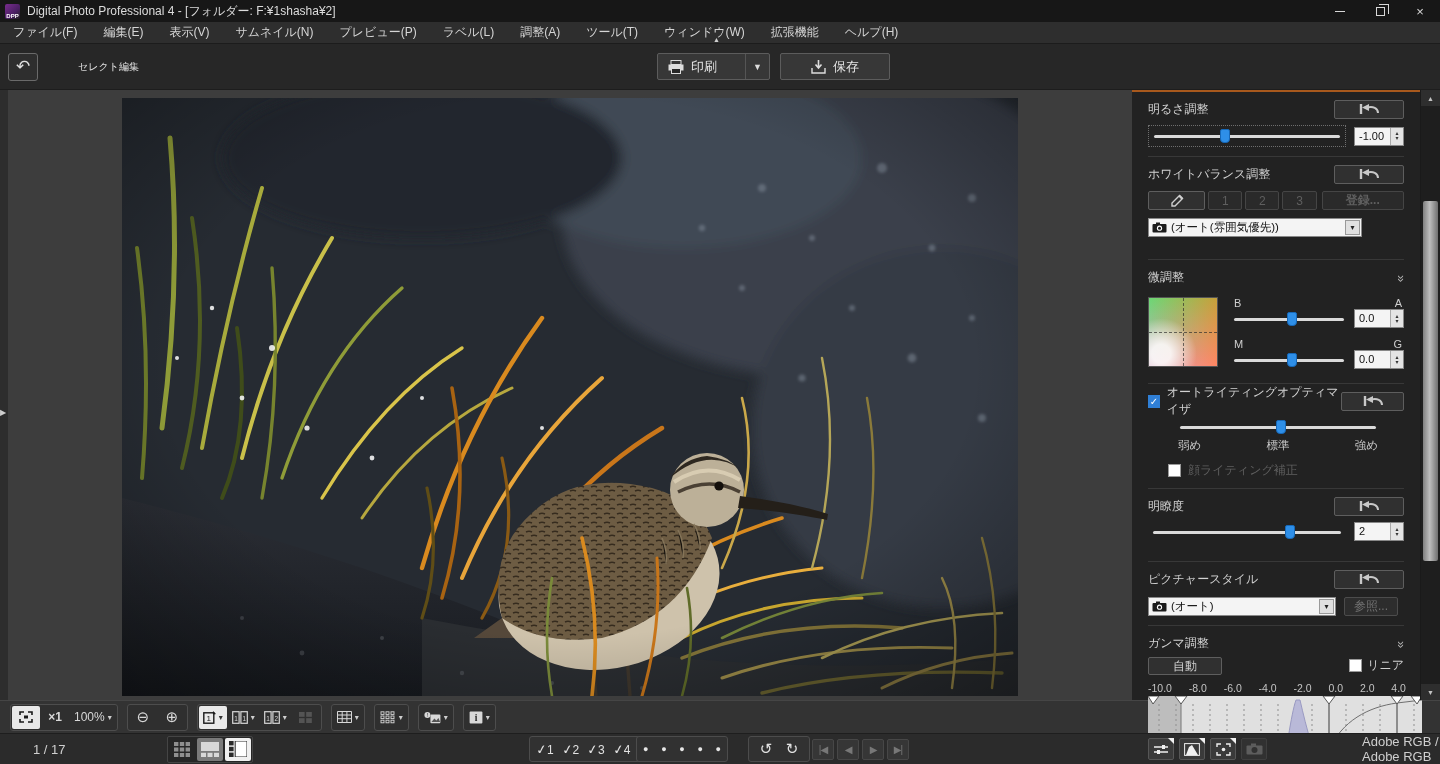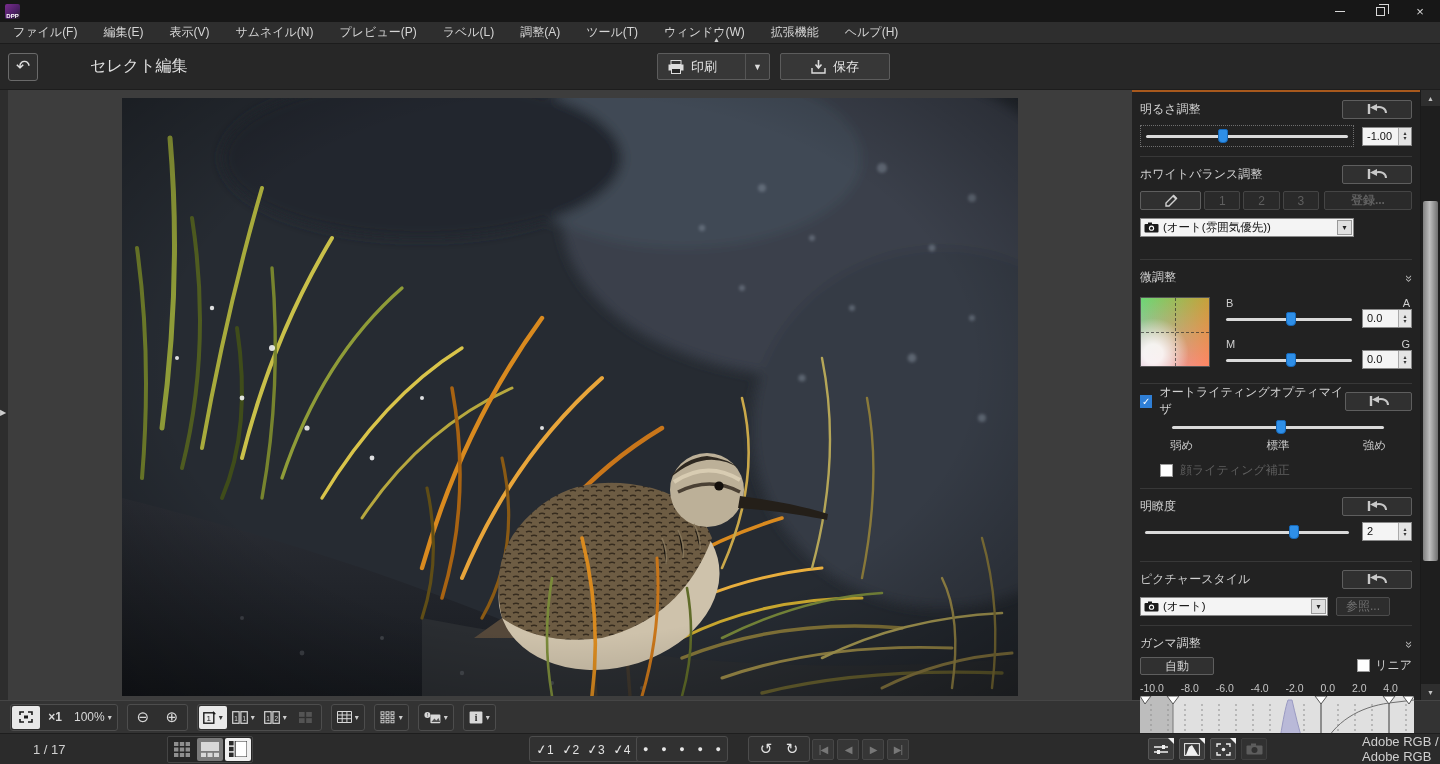--- a/index.html
+++ b/index.html
@@ -17,37 +17,37 @@
   .restore-glyph::before { content:""; position:absolute; left:2px; top:-4px; width:9px; height:9px; border:1px solid #d8d8d8; border-left:none; border-bottom:none; }
 
   
   .menubar { height:22px; background:#2e2e2e; border-bottom:1px solid #1c1c1c; display:flex; align-items:center; position:relative; }
   .menu-item { padding:0 13px; color:#d6d6d6; height:100%; display:flex; align-items:center; }
   .menubar-collapse { position:absolute; left:713px; bottom:0; font-size:7px; color:#cfcfcf; }
 
   
   .toolbar { height:46px; background:#272727; border-bottom:1px solid #1d1d1d; display:flex; align-items:center; position:relative; }
   .back-btn { width:30px; height:28px; margin-left:8px; background:#2e2e2e; border:1px solid #6a6a6a; border-radius:3px; color:#e0e0e0; font-size:17px; display:flex; align-items:center; justify-content:center; }
-  .mode-label { margin-left:52px; font-size:16px; color:#e0e0e0; }
+  .mode-label { margin-left:40px; font-size:10px; color:#e0e0e0; }
   .center-actions { position:absolute; left:657px; top:9px; display:flex; gap:10px; }
   .action-btn { height:27px; background:#373737; border:1px solid #5c5c5c; border-radius:2px; display:flex; align-items:center; color:#e4e4e4; font-size:13px; }
   .print-btn { width:113px; padding-left:10px; }
   .save-btn { width:110px; justify-content:center; }
   .action-btn svg { margin-right:7px; }
   .print-split { margin-left:auto; width:24px; height:100%; border-left:1px solid #555; display:flex; align-items:center; justify-content:center; font-size:9px; color:#ddd; }
 
   
   .content { display:flex; height:610px; position:relative; }
   .left-strip { width:8px; background:#2d2d2d; position:relative; }
   .left-strip .collapse { position:absolute; top:318px; left:0; font-size:8px; color:#cfcfcf; }
   .workspace { width:1124px; position:relative; background:#3d3d3d; }
   .photo-frame { position:absolute; left:114px; top:8px; width:896px; height:598px; background:#20242a; }
 
   
-  .tool-palette { width:288px; background:#222; border-top:2px solid #a8591d; padding:0 8px; font-size:12px; }
+  .tool-palette { width:288px; background:#222; border-top:2px solid #a8591d; padding:0 16px; font-size:12px; }
   .section { border-bottom:1px solid #383838; padding:7px 0 9px 0; }
   .sec-head { display:flex; align-items:center; justify-content:space-between; height:20px; }
   .sec-title { color:#d2d2d2; }
   .reset-btn { width:70px; height:19px; background:#303030; border:1px solid #5e5e5e; border-radius:2px; display:flex; align-items:center; justify-content:center; }
   .chevron-dbl { color:#b9b9b9; font-size:13px; transform:rotate(90deg); letter-spacing:-2px; display:inline-block; }
 
   .slider { position:relative; height:16px; flex:1; }
   .slider .track { position:absolute; left:2px; right:2px; top:7px; height:3px; background:#dadada; border-radius:2px; }
   .slider .thumb { position:absolute; top:1px; width:10px; height:14px; background:#2e8fe8; border:1px solid #1668b8; border-radius:2px 2px 4px 4px; }
 
@@ -139,20 +139,21 @@
   .tg-btn.disabled { opacity:.45; }
   .colorspace { position:absolute; left:1362px; color:#cfcfcf; font-size:13px; }
 
   svg { display:block; }
 </style>
 </head>
 <body>
 
 <div class="titlebar">
   <div class="app-badge">DPP</div>
+  <div class="title-text">Digital Photo Professional 4 - [フォルダー: F:¥1shasha¥2]</div>
   <div class="win-controls">
     <div class="win-btn">
         <span class="min-glyph"></span>
       </div>
     <div class="win-btn">
         <span class="restore-glyph"></span>
       </div>
     <div class="win-btn">
         <span>×</span>
       </div>

